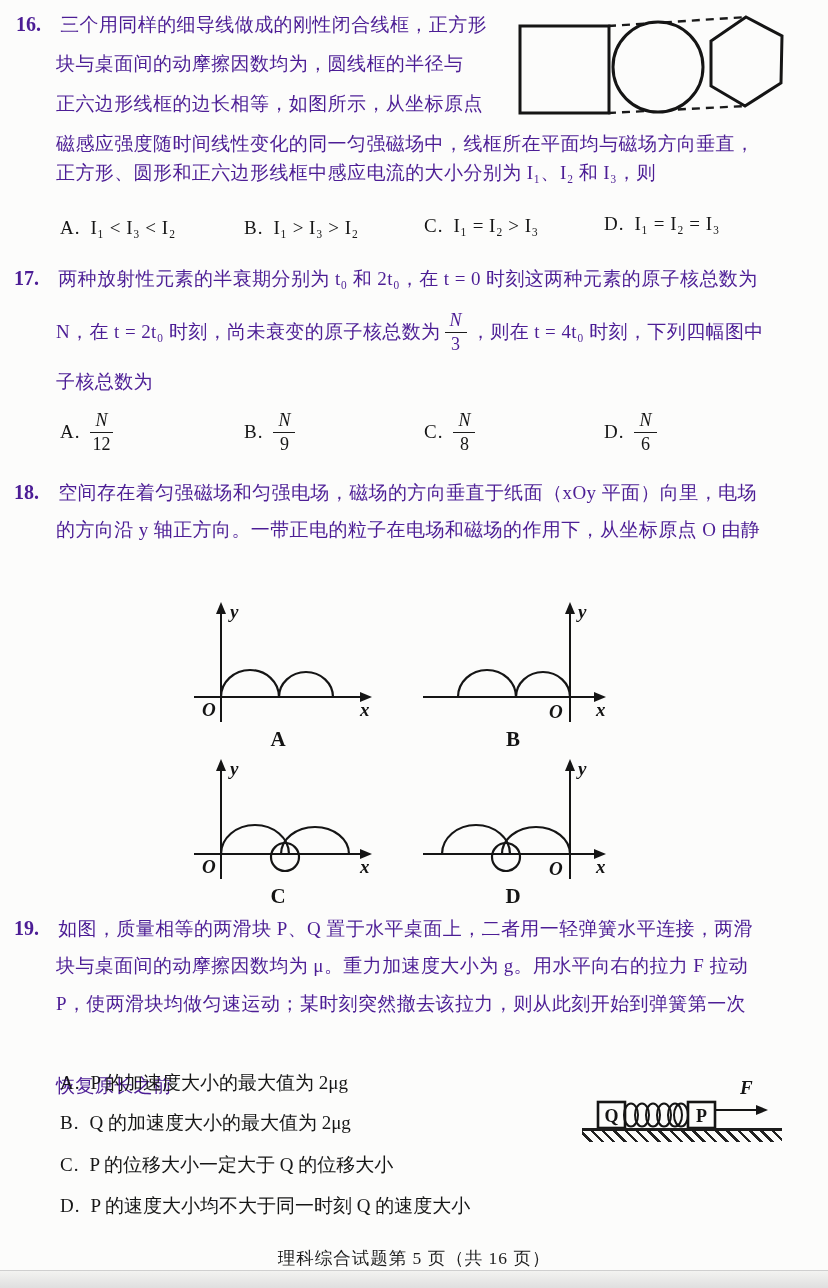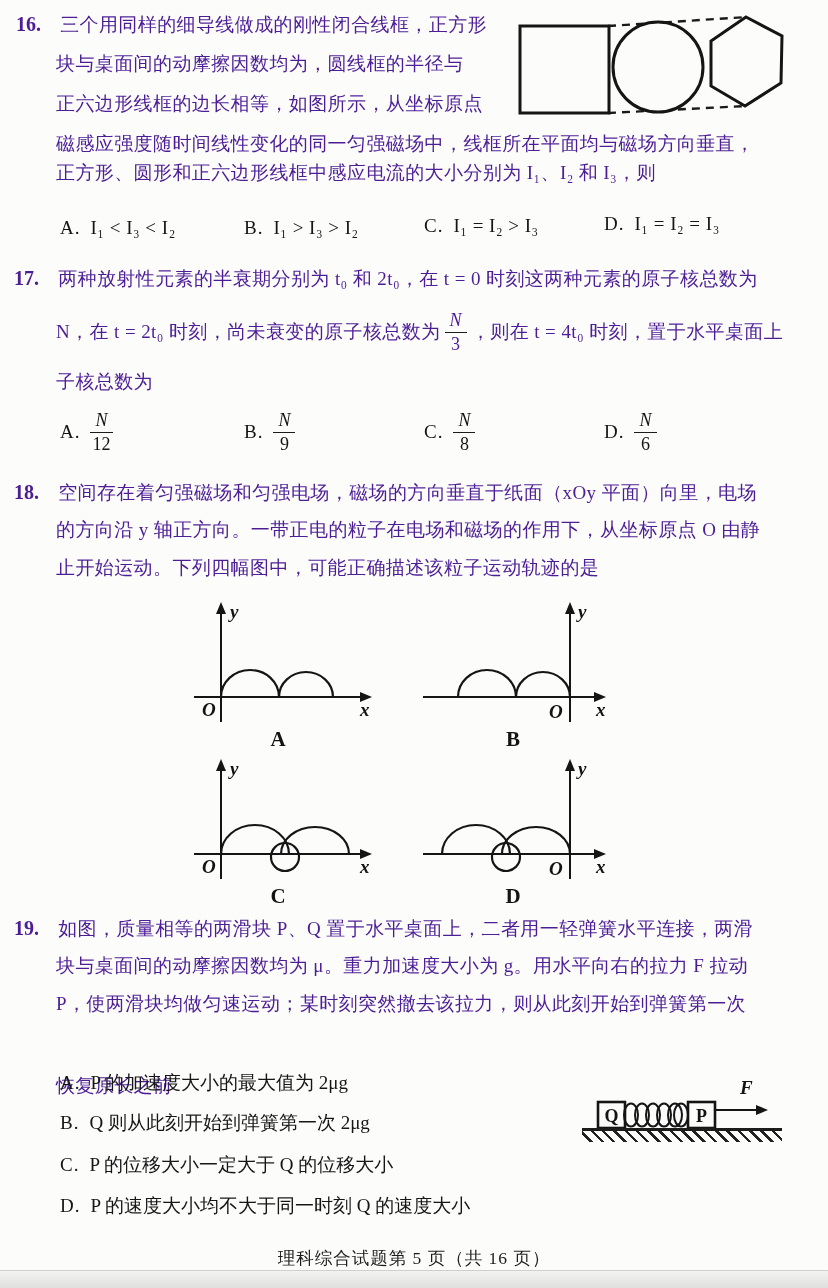--- a/index.html
+++ b/index.html
@@ -64,21 +64,21 @@
   <div class="line" style="left:14px;top:266px;">
     <span class="qnum">17.</span>
     <span style="margin-left:14px;">两种放射性元素的半衰期分别为 t₀ 和 2t₀，在 t = 0 时刻这两种元素的原子核总数为</span>
   </div>
   <div class="line fracrow" style="left:56px;top:303px;height:58px;">
     <span>N，在 t = 2t₀ 时刻，尚未衰变的原子核总数为</span>
     <span class="frac" style="margin:0 4px;">
       <span class="fnum">N</span>
       <span class="fden">3</span>
     </span>
-    <span>，则在 t = 4t₀ 时刻，置于水平桌面上</span>
+    <span>，则在 t = 4t₀ 时刻，下列四幅图中</span>
   </div>
   <div class="line" style="left:56px;top:370px;">子核总数为</div>
 
   <div class="opt fracrow" style="left:60px;top:404px;height:56px;">
     <span class="optlabel">A.</span>
     <span class="frac">
         <span class="fnum">N</span>
         <span class="fden">12</span>
       </span>
   </div>
@@ -102,21 +102,20 @@
         <span class="fnum">N</span>
         <span class="fden">6</span>
       </span>
   </div>
 
   <div class="line" style="left:14px;top:480px;">
     <span class="qnum">18.</span>
     <span style="margin-left:14px;">空间存在着匀强磁场和匀强电场，磁场的方向垂直于纸面（xOy 平面）向里，电场</span>
   </div>
   <div class="line" style="left:56px;top:518px;">的方向沿 y 轴正方向。一带正电的粒子在电场和磁场的作用下，从坐标原点 O 由静</div>
-  <div class="line" style="left:56px;top:556px;">止开始运动。下列四幅图中，可能正确描述该粒子运动轨迹的是</div>
 
   <div class="figure" style="left:186px;top:600px;">
     <svg width="192" height="150" viewBox="0 0 192 150">
       <line x1="35" y1="122" x2="35" y2="10" stroke="#151515" stroke-width="2"></line>
       <polygon points="30,14 35,2 40,14" fill="#151515"></polygon>
       <line x1="8" y1="97" x2="178" y2="97" stroke="#151515" stroke-width="2"></line>
       <polygon points="174,92 186,97 174,102" fill="#151515"></polygon>
       <path d="M35,97 a29,27 0 0 1 58,0 a27,25 0 0 1 54,0" fill="none" stroke="#151515" stroke-width="2.2"></path>
       <text x="44" y="18" class="axis-label">y</text>
       <text x="174" y="116" class="axis-label">x</text>
@@ -176,21 +175,21 @@
     <span style="margin-left:14px;">如图，质量相等的两滑块 P、Q 置于水平桌面上，二者用一轻弹簧水平连接，两滑</span>
   </div>
   <div class="line" style="left:56px;top:954px;">块与桌面间的动摩擦因数均为 μ。重力加速度大小为 g。用水平向右的拉力 F 拉动</div>
   <div class="line" style="left:56px;top:992px;">P，使两滑块均做匀速运动；某时刻突然撤去该拉力，则从此刻开始到弹簧第一次</div>
   <div class="line" style="left:56px;top:1030px;margin-top:44px;">恢复原长之前</div>
 
   <div class="opt" style="left:60px;top:1070px;">
     <span class="optlabel">A.</span><span>P 的加速度大小的最大值为 2μg</span>
   </div>
   <div class="opt" style="left:60px;top:1110px;">
-    <span class="optlabel">B.</span><span>Q 则从此刻开始到弹簧第一次 2μg</span>
+    <span class="optlabel">B.</span><span>Q 的加速度大小的最大值为 2μg</span>
   </div>
   <div class="opt" style="left:60px;top:1152px;">
     <span class="optlabel">C.</span><span>P 的位移大小一定大于 Q 的位移大小</span>
   </div>
   <div class="opt" style="left:60px;top:1193px;">
     <span class="optlabel">D.</span><span>P 的速度大小均不大于同一时刻 Q 的速度大小</span>
   </div>
 
   <div class="figure" style="left:580px;top:1076px;width:250px;height:95px;">
     <svg width="250" height="64" viewBox="0 0 250 64" style="position:absolute;left:0;top:0;">

